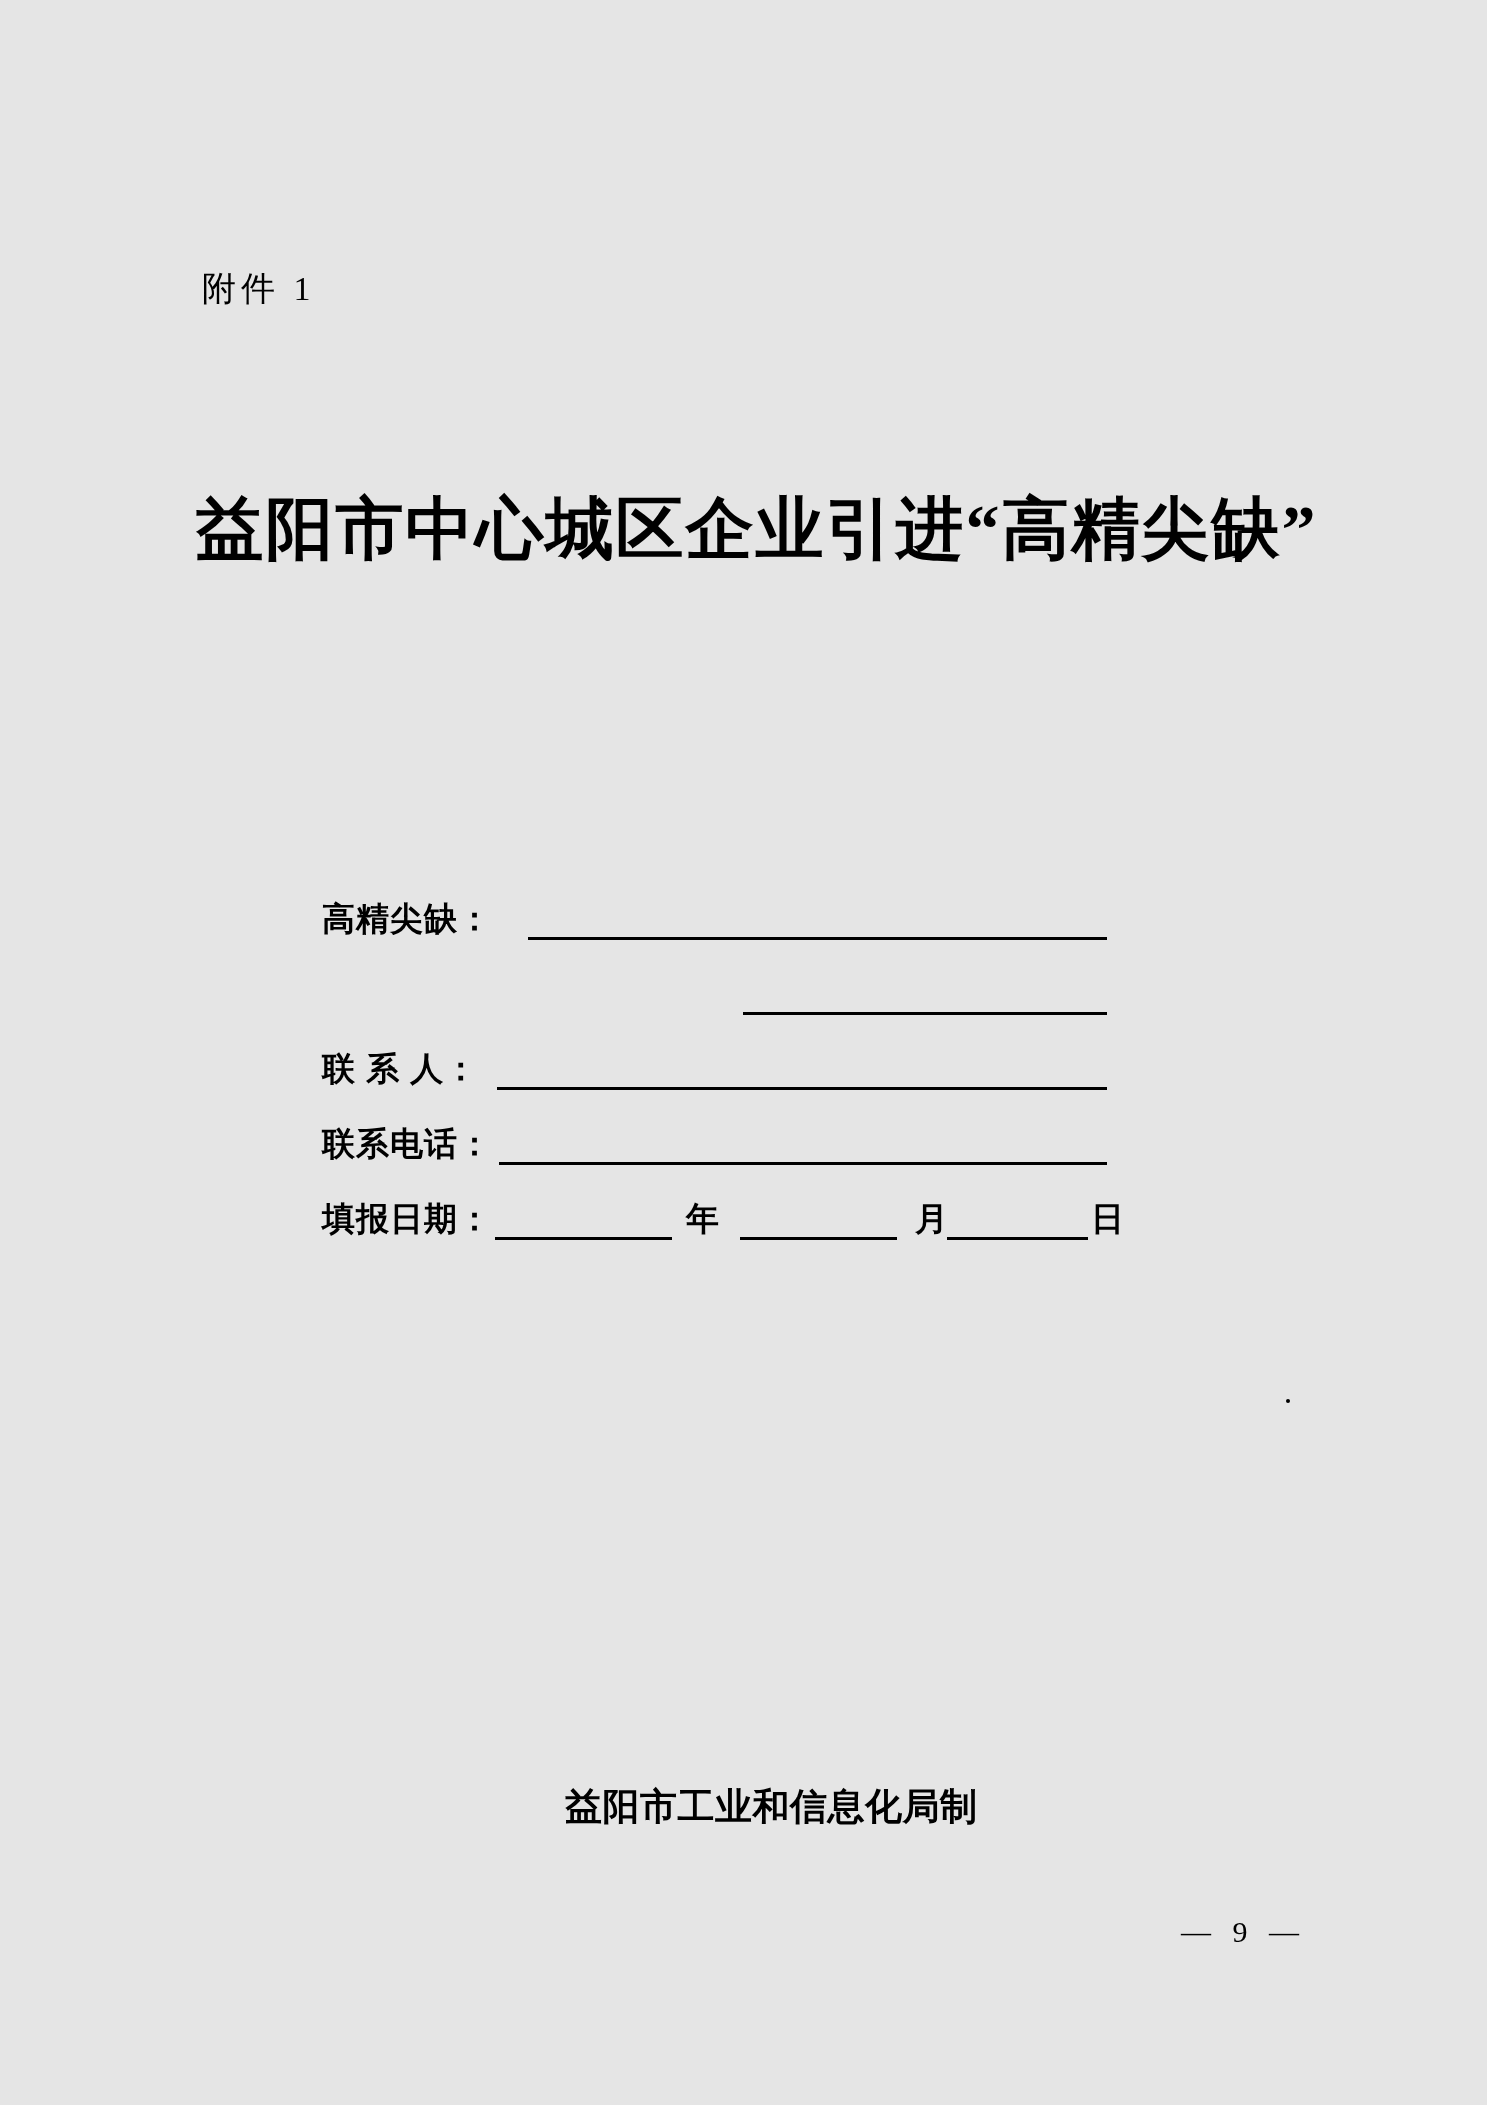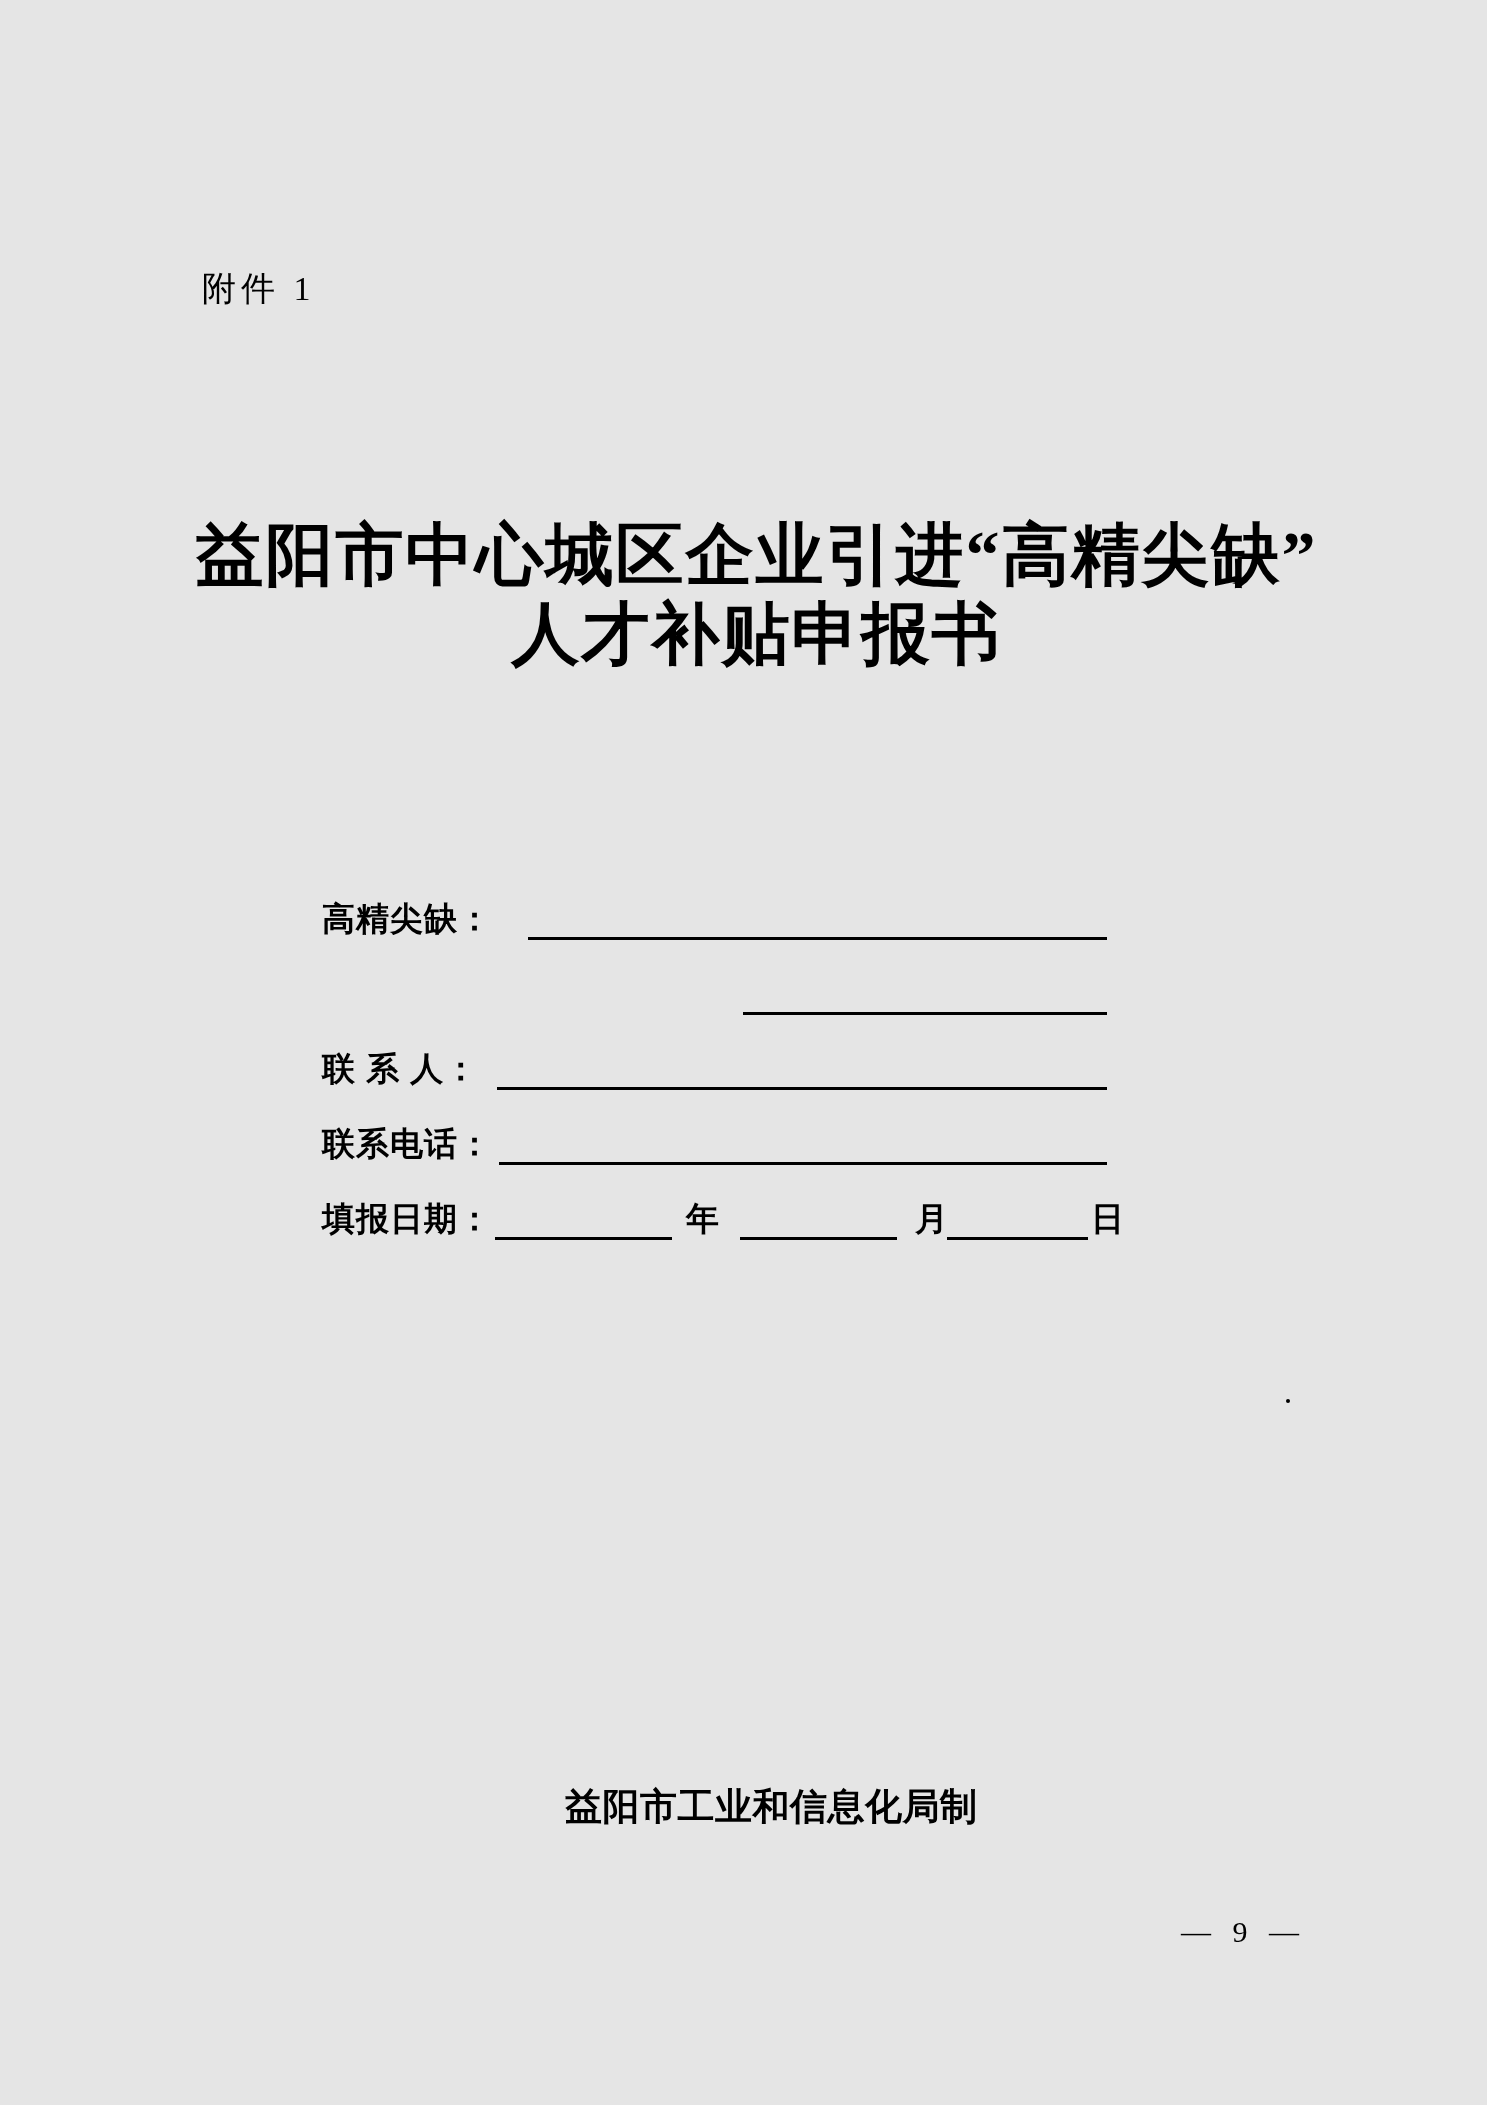--- a/index.html
+++ b/index.html
@@ -15,21 +15,21 @@
   .attachment{
     position:absolute;
     left:202px; top:266px;
     font-family:"Liberation Serif", serif;
     font-size:34px;
     letter-spacing:5px;
     white-space:nowrap;
   }
   .title{
     position:absolute;
-    left:0; top:516px;
+    left:0; top:490px;
     width:100%;
     box-sizing:border-box;
     padding-left:26px;
     text-align:center;
     font-family:"Liberation Serif", serif;
     font-weight:700;
     font-size:68px;
     line-height:79px;
     letter-spacing:2px;
     white-space:nowrap;
@@ -89,21 +89,20 @@
 </style>
 </head>
 <body>
 
 <div class="page">
 
   <div class="attachment">附件 1</div>
 
   <div class="title">
     <div>益阳市中心城区企业引进“高精尖缺”</div>
-    <div>人才补贴申报书</div>
   </div>
 
   <span class="flabel lab1">高精尖缺：</span>
   <span class="fline line1"></span>
 
   <span class="fline line2"></span>
 
   <span class="flabel lab3">联 系 人：</span>
   <span class="fline line3"></span>
 

